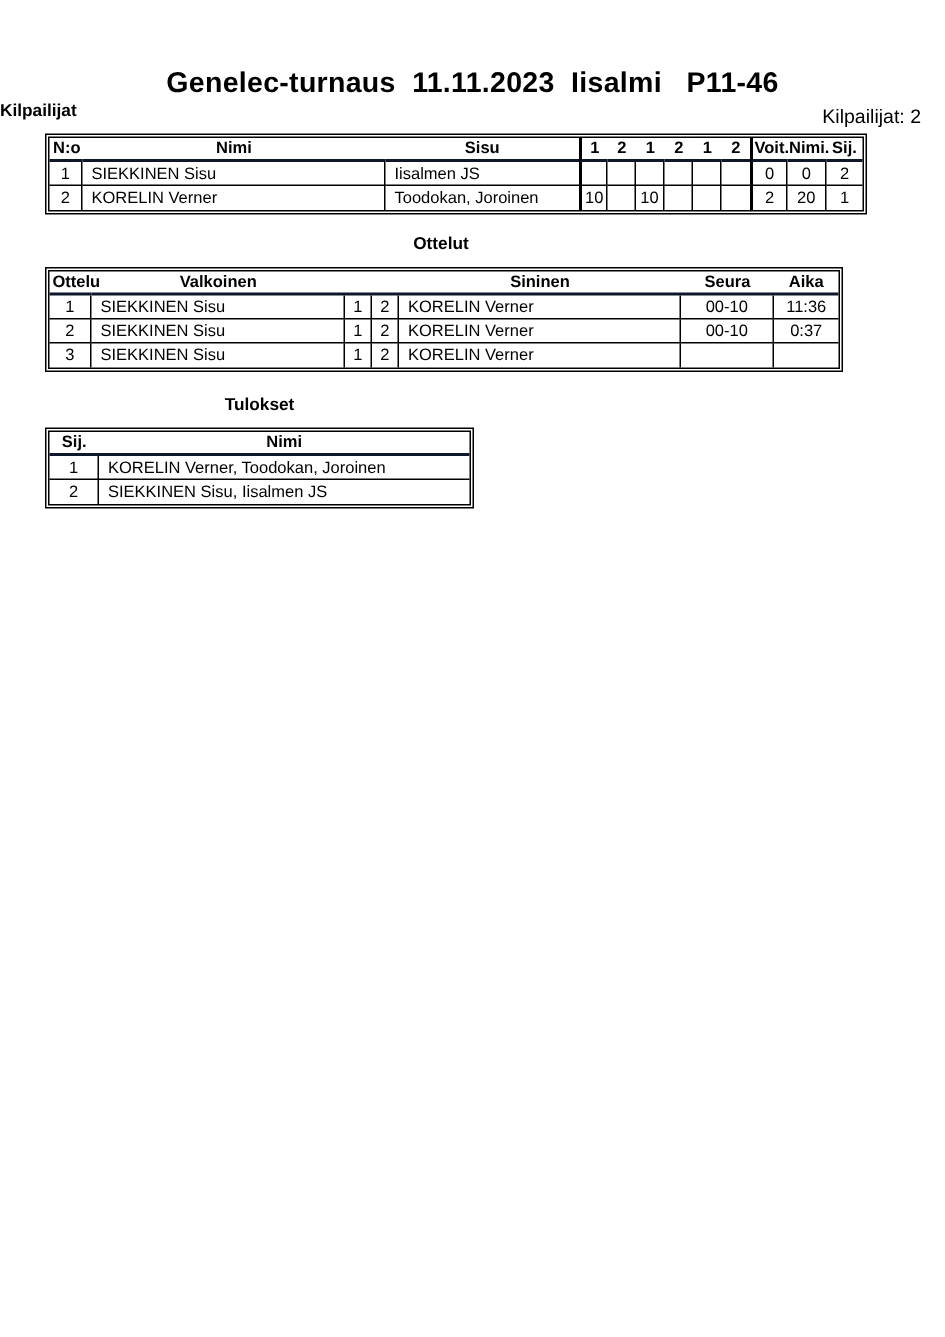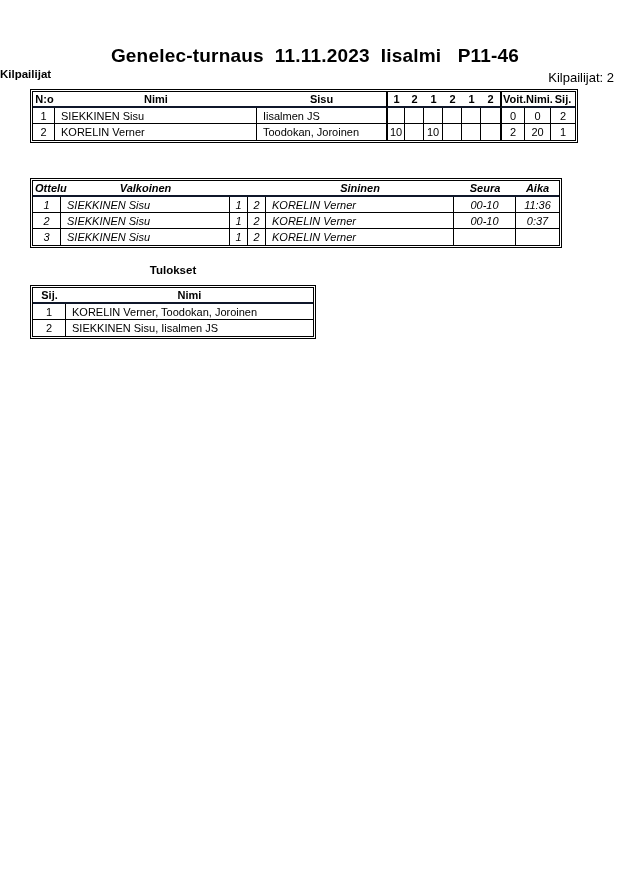--- a/index.html
+++ b/index.html
@@ -31,21 +31,21 @@
   #tulokset-heading { top: 264px; left: 30px; width: 286px; }
 
   table.tbl {
     position: absolute;
     border-collapse: separate; border-spacing: 0;
     border: 3px double #000;
     table-layout: fixed;
     box-sizing: border-box;
   }
   #kilpailijat-table { left: 30px; top: 89px;  width: 545px; }
-  #ottelut-table     { left: 30px; top: 178px; width: 528px; font-style: italic; }
+  #ottelut-table     { left: 30px; top: 178px; width: 528px; }
   #tulokset-table    { left: 30px; top: 285px; width: 286px; }
 
   .tbl th, .tbl td {
     box-sizing: border-box; height: 16px;
     padding: 0 2px; font-size: 11px; line-height: 14px;
     white-space: nowrap; overflow: hidden;
   }
   .tbl th {
     font-weight: bold; text-align: center;
     border-bottom: 2px solid #0f172a;
@@ -127,20 +127,21 @@
       <td class="c"></td>
       <td class="c"></td>
       <td class="c nr"></td>
       <td class="c sep">2</td>
       <td class="c">20</td>
       <td class="c">1</td>
     </tr>
   </tbody>
     </table>
 
+  <div class="section-heading" id="ottelut-heading">Ottelut</div>
 
   <table class="tbl" id="ottelut-table">
     <colgroup>
       <col style="width:28px">
         <col style="width:169px">
         <col style="width:18px">
         <col style="width:18px">
       <col style="width:188px">
         <col style="width:62px">
         <col style="width:43px">

